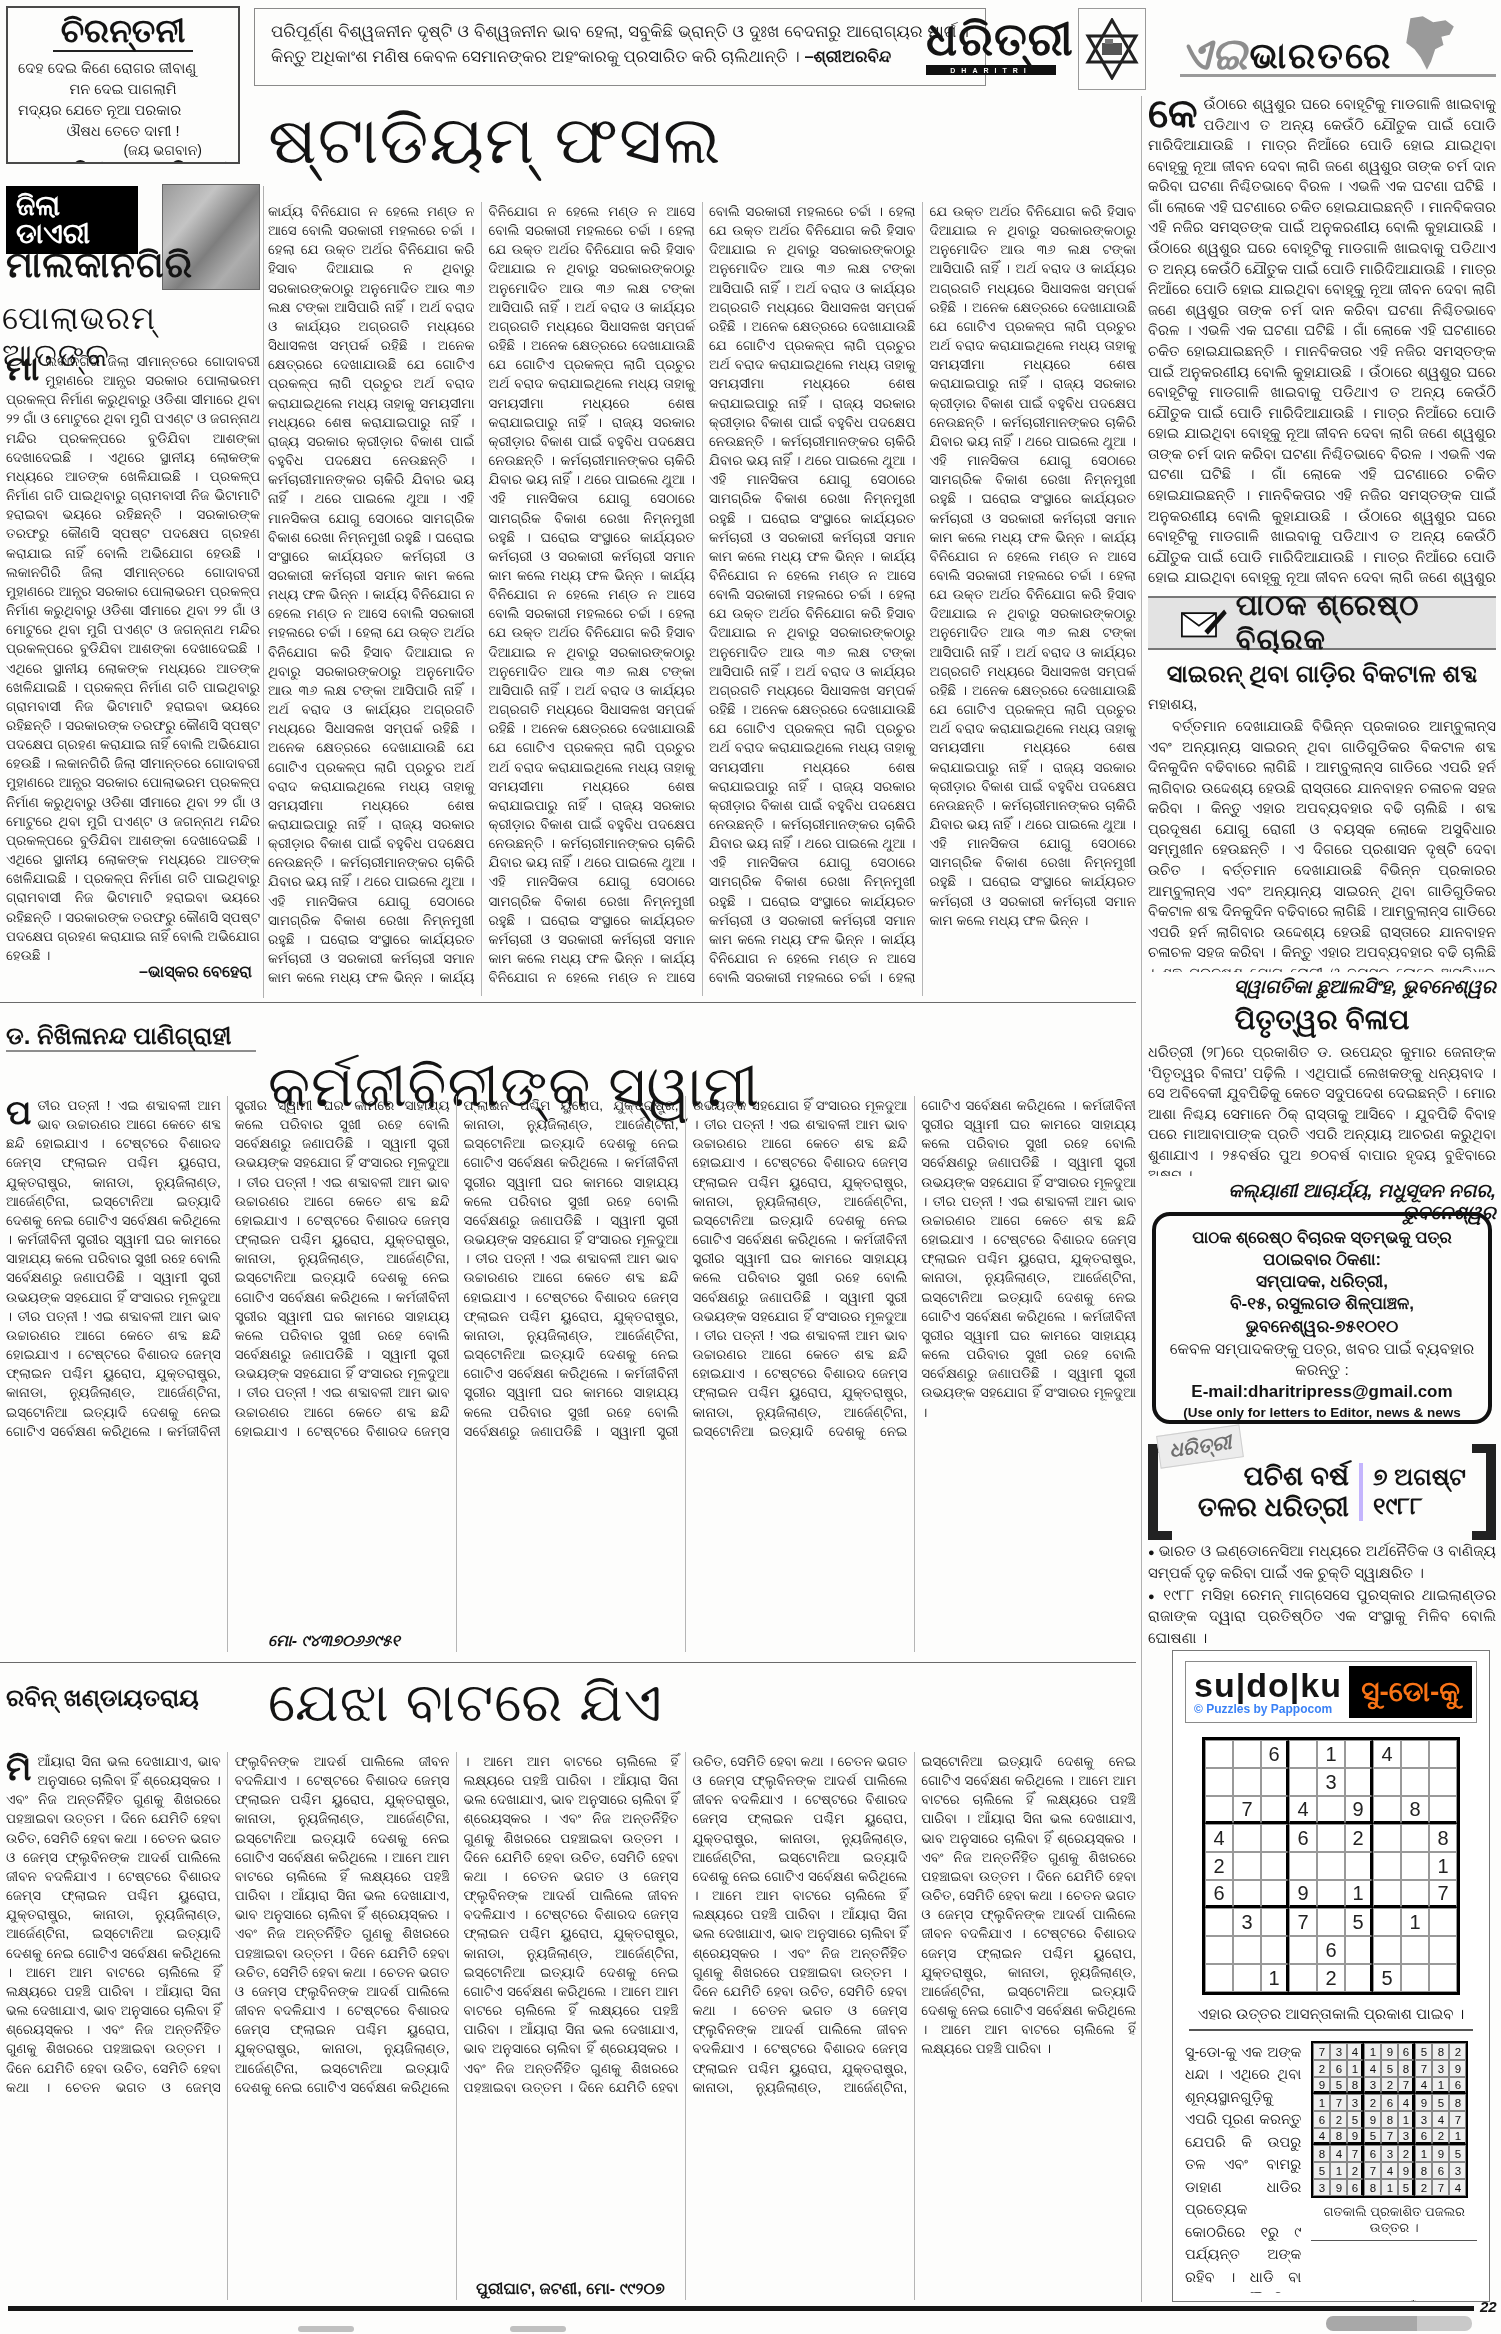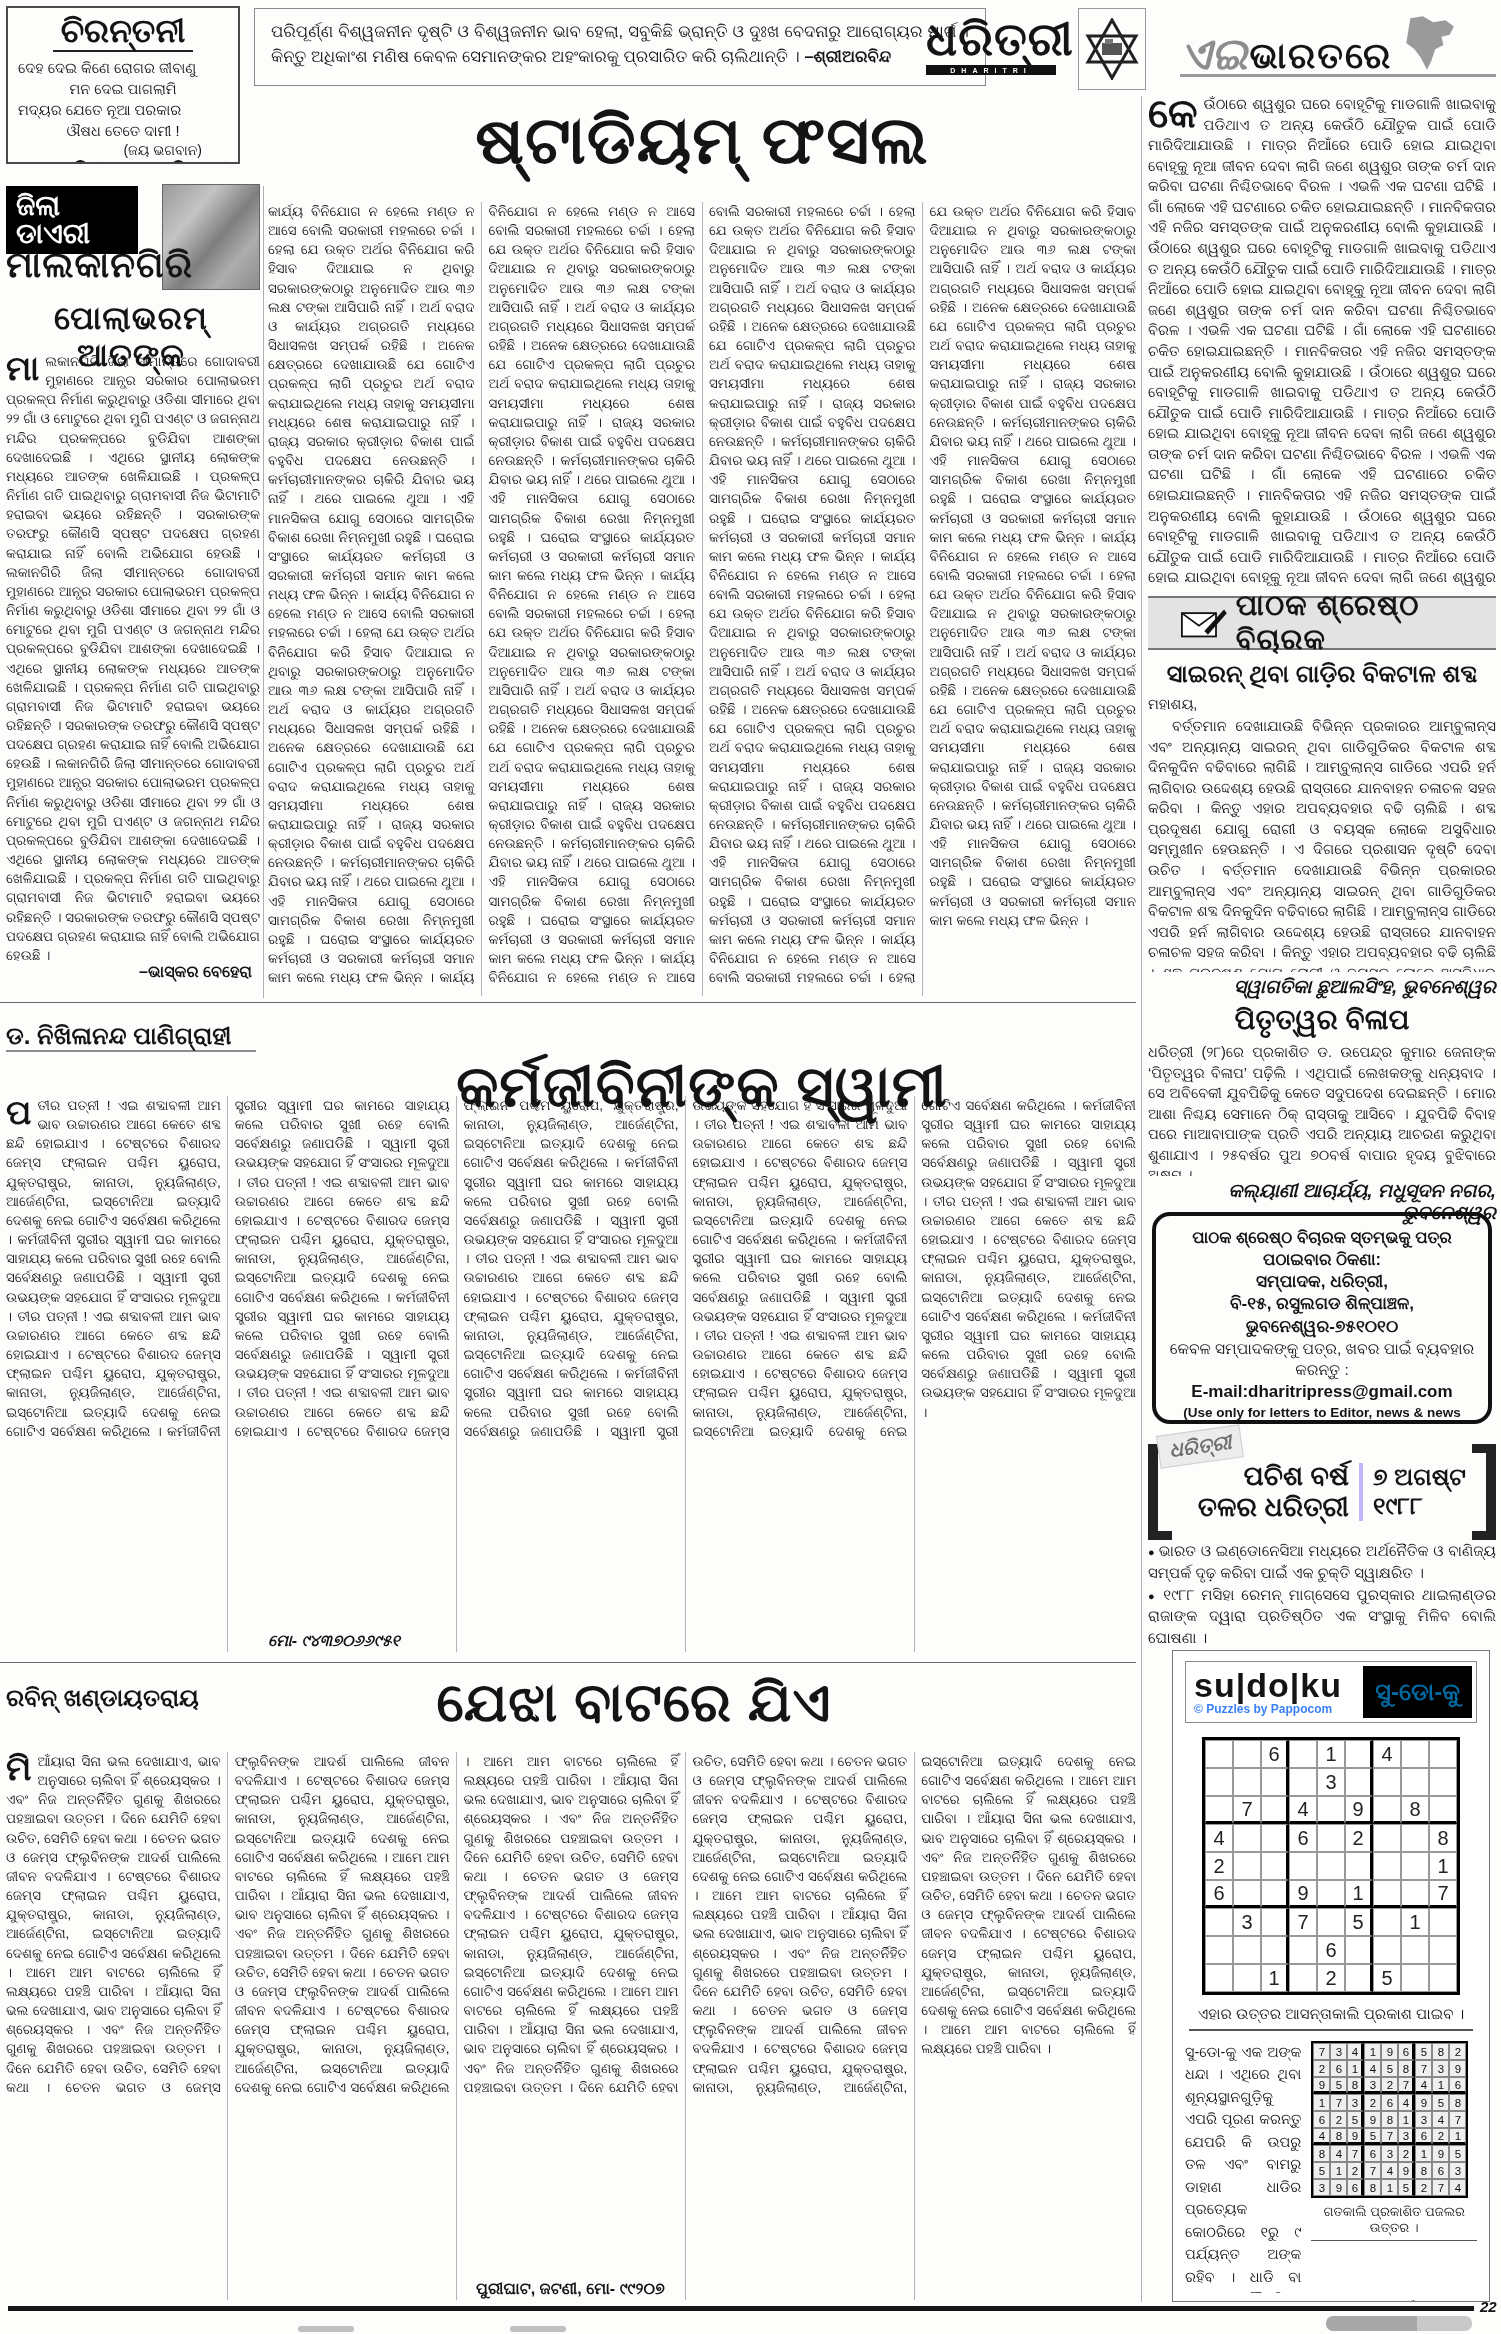--- a/index.html
+++ b/index.html
@@ -4,21 +4,21 @@
 <style>
   html,body{margin:0;padding:0;background:#d9d9d9;}
   .page{position:relative;width:1501px;height:2334px;background:#fdfdfc;font-family:"Liberation Sans",sans-serif;color:#141414;overflow:hidden;margin:0 auto;}
   .abs{position:absolute;box-sizing:border-box;}
   .jtext{text-align:justify;overflow:hidden;}
   .body-sm{font-size:13.5px;line-height:1.42;}
   .body-md{font-size:14.5px;line-height:1.42;}
   .dropcap{float:left;font-weight:bold;font-size:34px;line-height:.85;margin:2px 6px 0 0;}
   .cols4{column-count:4;column-gap:14px;column-rule:1px solid #b5b5b5;}
   .cols5{column-count:5;column-gap:14px;column-rule:1px solid #b5b5b5;}
-  .hl{font-weight:bold;text-align:center;letter-spacing:1px;}
+  .hl{font-weight:normal;letter-spacing:1px;}
   .vrule{width:1px;background:#b0b0b0;}
   .hrule{height:1px;background:#6a6a6a;}
   
   .poem-box{border:2px solid #4a4a4a;padding:6px 10px 4px;}
   .poem-title{font-size:33px;font-weight:bold;text-align:center;line-height:1;}
   .poem-title-rule{width:140px;height:2px;background:#222;margin:3px auto 6px;}
   .poem-line{font-size:14.5px;font-weight:500;line-height:1.45;}
   .poem-line:nth-of-type(2),.poem-line:nth-of-type(4){text-align:center;}
   .poem-note{font-size:14px;text-align:right;padding-right:26px;}
   .poem-author{font-size:18px;font-weight:bold;text-align:right;}
@@ -65,21 +65,21 @@
   .years-brand{position:absolute;left:10px;top:-14px;background:#ececec;color:#6e6e6e;font-weight:bold;font-size:20px;font-style:italic;transform:rotate(-8deg);padding:4px 10px;border:1px solid #cfcfcf;}
   .years-title{font-size:27px;font-weight:bold;text-align:right;line-height:1.15;flex:1;padding-right:10px;}
   .years-date{font-size:24px;font-weight:bold;border-left:4px solid #c4b5fd;padding-left:10px;line-height:1.2;margin-right:6px;}
   .bullet{font-size:15px;line-height:1.45;text-align:justify;}
   .bullet::before{content:"● ";font-size:11px;}
   
   .sud-box{border:1px solid #777;padding:10px 12px;background:#fff;}
   .sud-head{border:1px solid #8a8a8a;display:flex;align-items:stretch;justify-content:space-between;padding:4px;}
   .sud-brand{font-size:34px;font-weight:bold;line-height:1;letter-spacing:1px;}
   .sud-copy{font-size:12px;font-weight:bold;color:#3b82f6;}
-  .sud-odia{background:#000;color:#0369a1;font-size:24px;font-weight:bold;display:flex;align-items:center;padding:0 12px;}
+  .sud-odia{background:#000;color:#f97316;font-size:28px;font-weight:bold;display:flex;align-items:center;padding:0 12px;}
   .sud-grid{display:grid;grid-template-columns:repeat(9,28px);grid-auto-rows:28px;border:3px solid #000;width:max-content;margin:14px auto 10px;}
   .sud-grid .cell{border:1px solid #999;display:flex;align-items:center;justify-content:center;font-size:20px;color:#222;}
   .sol-grid{display:grid;grid-template-columns:repeat(9,17px);grid-auto-rows:17px;border:2px solid #000;width:max-content;}
   .sol-grid .cell{border:1px solid #888;background:#efefef;display:flex;align-items:center;justify-content:center;font-size:11.5px;color:#111;}
   .cell.br{border-right:3px solid #000;}
   .cell.bb{border-bottom:3px solid #000;}
   .sud-note{font-size:15px;text-align:center;border-bottom:2px solid #555;padding-bottom:6px;margin:0 4px 10px;}
   .sud-bottom{display:flex;gap:10px;}
   .sud-instr{font-size:14.5px;line-height:1.55;width:136px;text-align:justify;overflow:hidden;height:252px;}
   .sol-caption{font-size:13px;border-bottom:1px solid #555;padding:6px 0 4px;text-align:center;}

